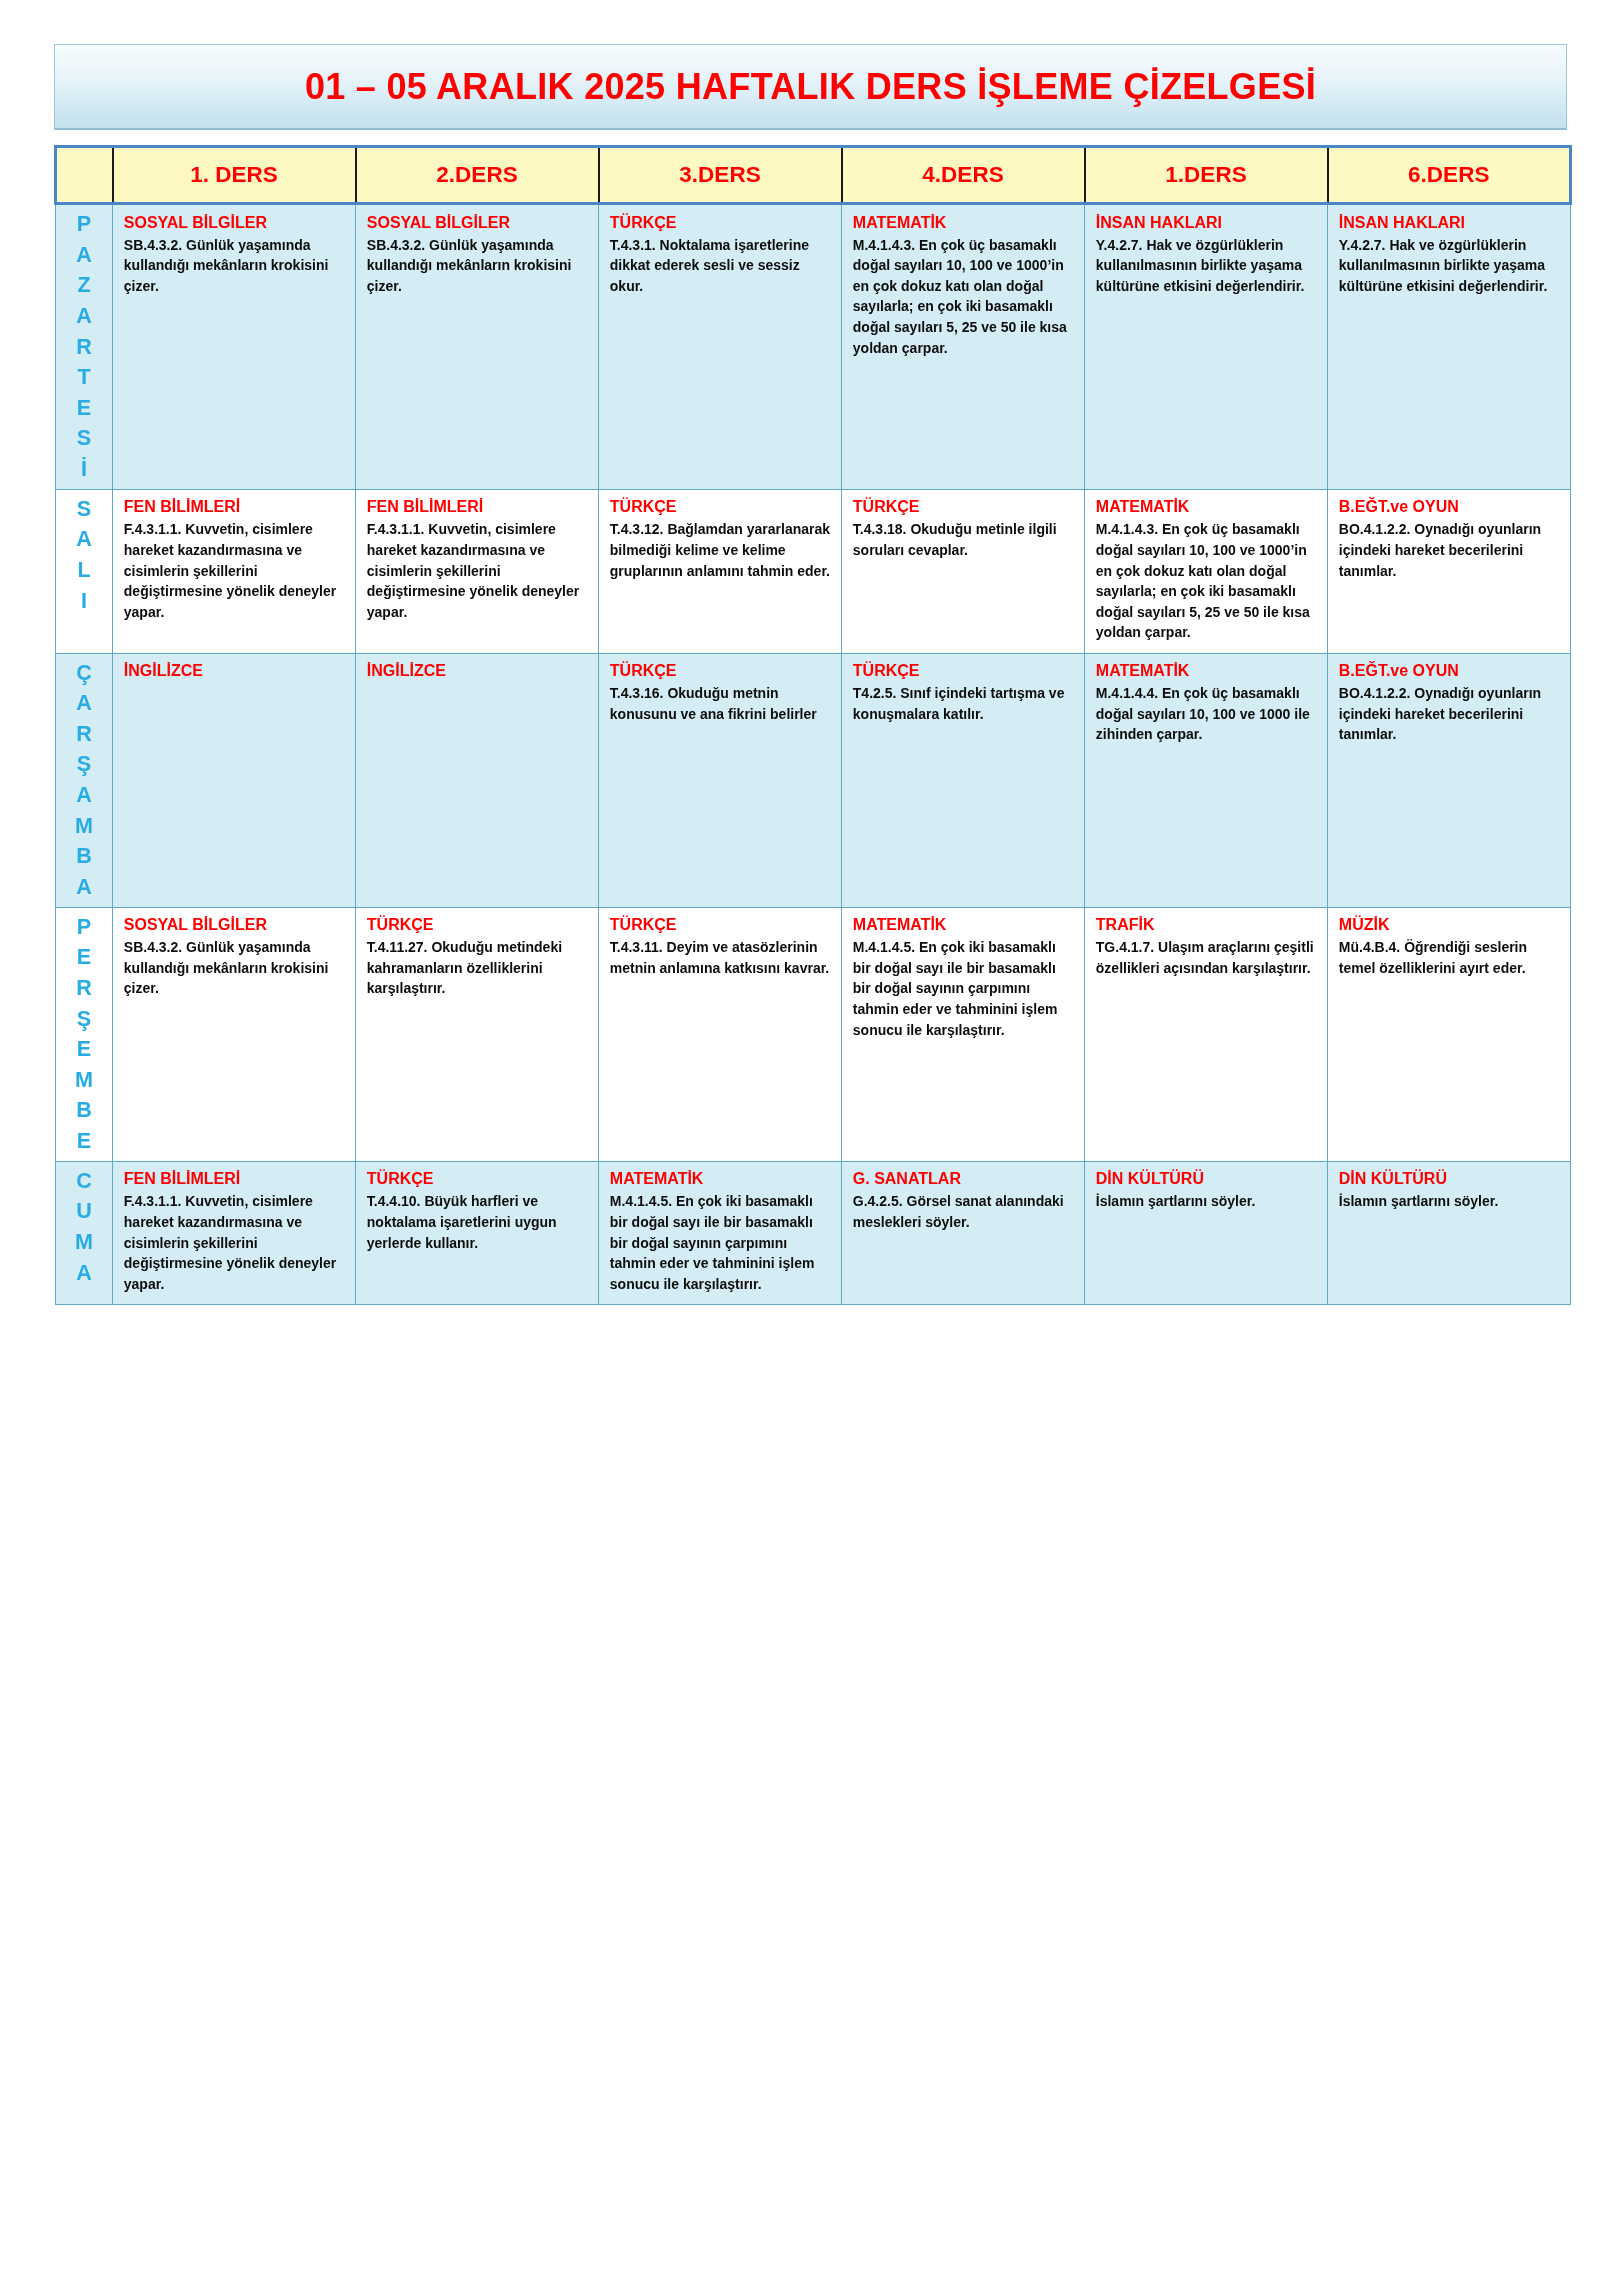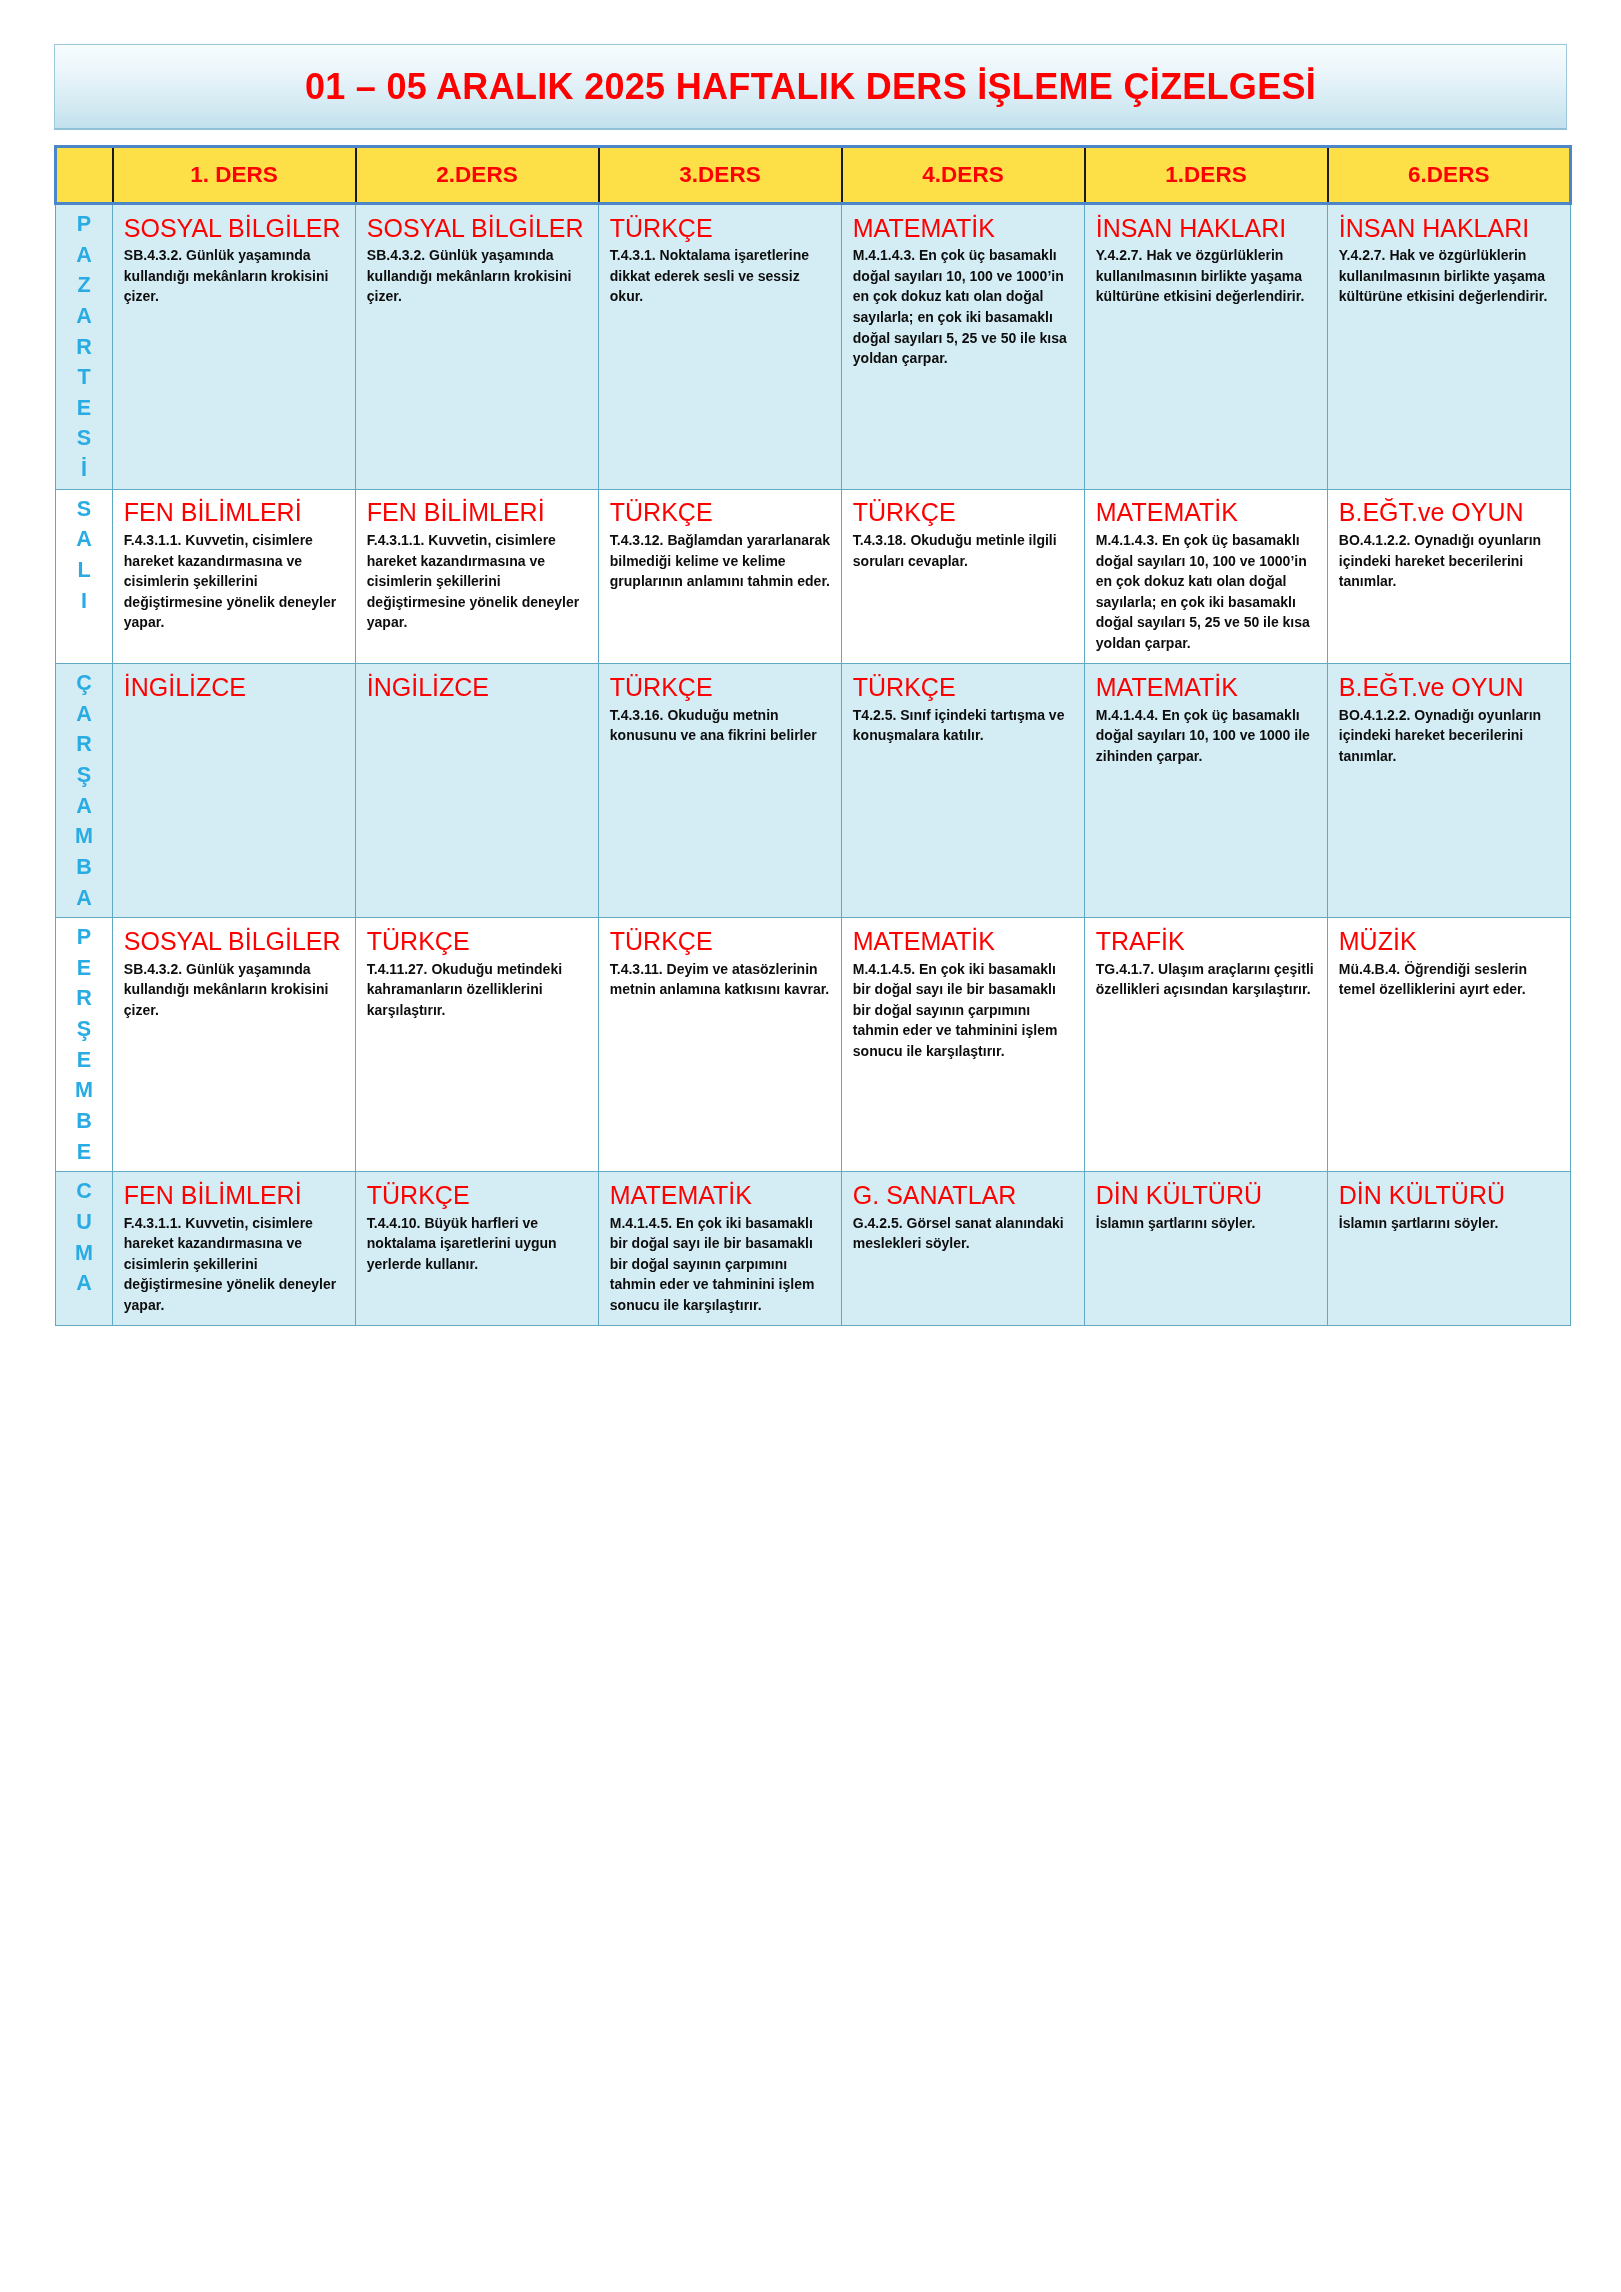--- a/index.html
+++ b/index.html
@@ -55,21 +55,21 @@
     padding: 0;
   }
 
   
   .head-row > th {
     border-top: 3.9px solid #4a86c8;
     border-bottom: 3.9px solid #4a86c8;
     border-left: 2px solid #1a1a1a;
     border-right: 2px solid #1a1a1a;
     height: 54px;
-    background: #fde047;
+    background: #fef9c3;
     text-align: center;
     vertical-align: middle;
   }
   .head-row > th.head-corner {
     border-left: 3.9px solid #4a86c8;
     border-right: 2px solid #1a1a1a;
   }
   .head-row > th.head-last {
     border-right: 3.9px solid #4a86c8;
   }
@@ -97,22 +97,22 @@
     font-size: 21.6px;
     line-height: 1.42;
     letter-spacing: 0;
   }
 
   tbody tr.tint td { background: #d4ecf4; }
   tbody tr.plain td { background: #ffffff; }
 
   .subject {
     color: #ff0000;
-    font-weight: normal;
-    font-size: 25px;
+    font-weight: bold;
+    font-size: 16px;
     line-height: 1.18;
     margin: 0 0 2px 0;
     white-space: nowrap;
   }
   .outcome {
     color: #0d0d0d;
     font-weight: bold;
     font-size: 14px;
     line-height: 1.47;
     margin: 0;

